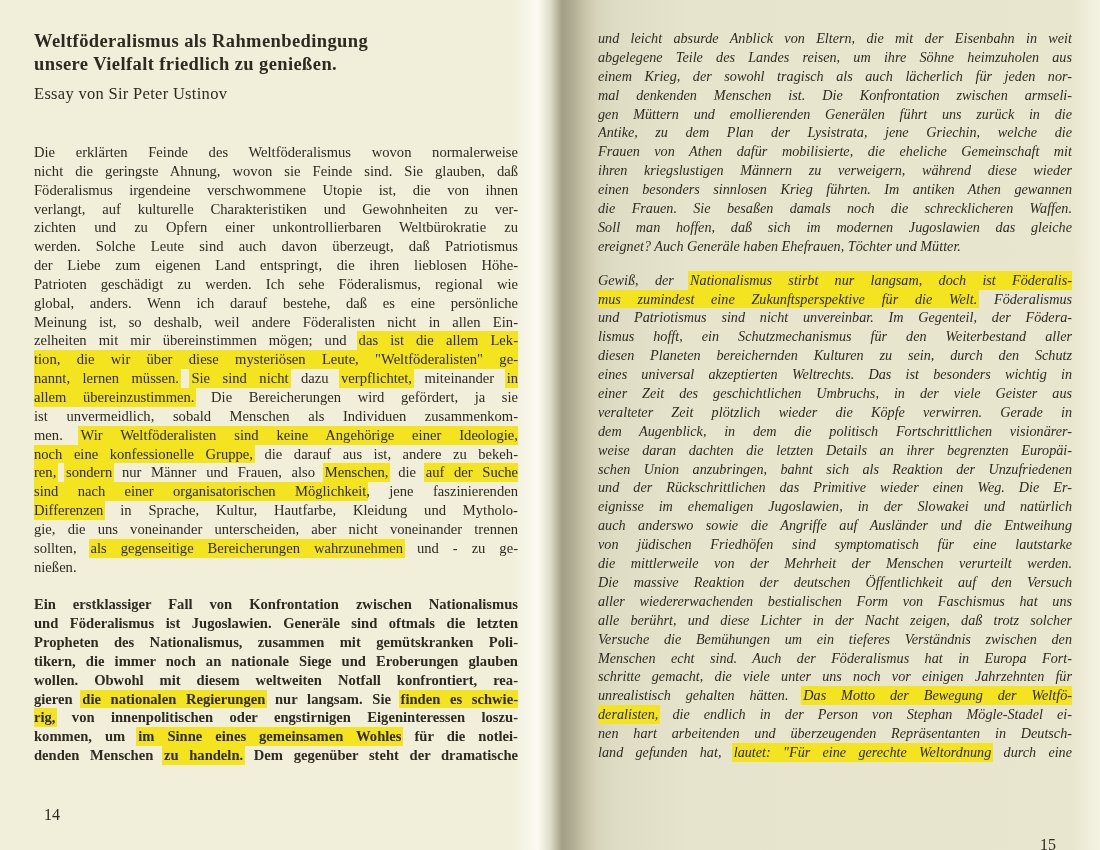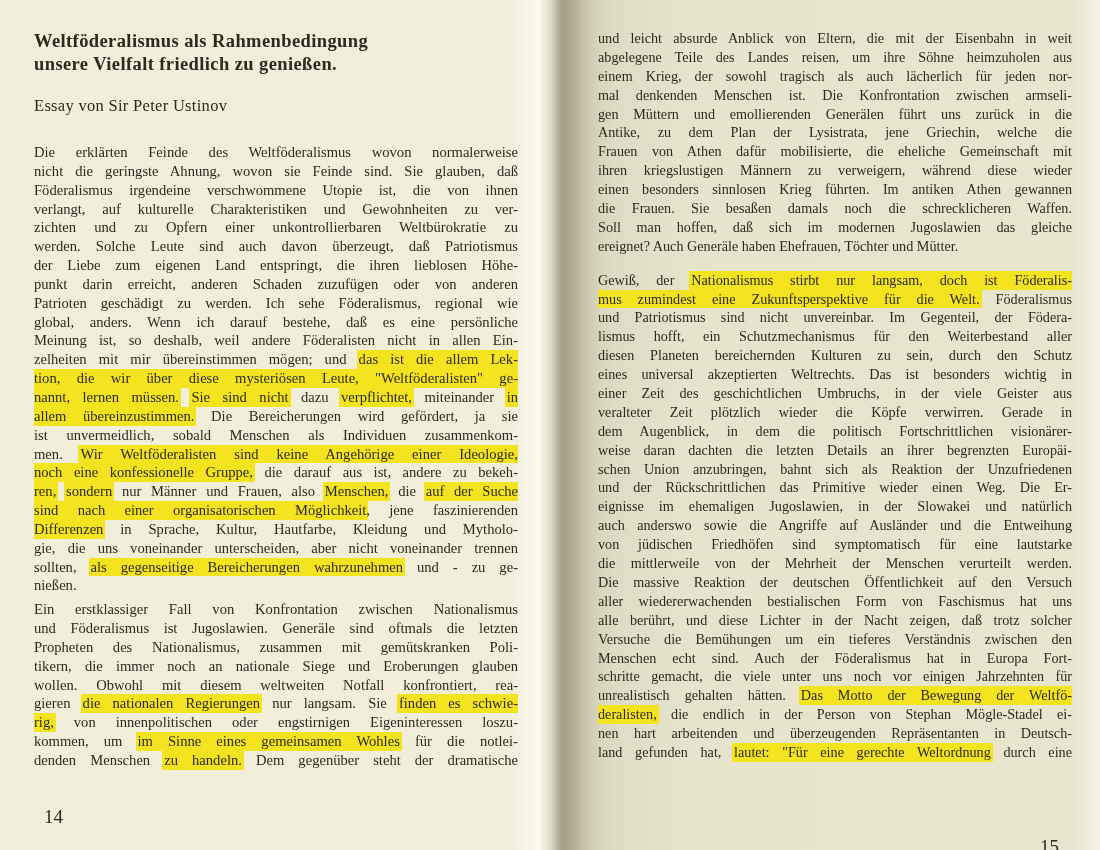--- a/index.html
+++ b/index.html
@@ -7,40 +7,40 @@
   .spread{
     position:relative;width:1100px;height:850px;
     background:linear-gradient(90deg,
       #f1eeda 0px,#f1eeda 510px,#f6f4e6 526px,#fdfbf0 538px,
       #e0ddca 550px,#a39f87 562px,#afab92 572px,#c8c5ab 585px,
       #d8d5bc 598px,#dfdcc5 615px,#e7e4cd 690px,#e9e6cf 1072px,
       #f0eedc 1090px,#f4f2e1 1100px);
   }
   .heading{position:absolute;left:34px;top:30px;width:484px;text-align:left;color:var(--ink,#2e2a20);}
   .title{font-weight:bold;font-size:18.5px;line-height:22.5px;letter-spacing:.4px;}
-  .byline{margin-top:21px;font-size:16.5px;letter-spacing:.3px;}
+  .byline{margin-top:9px;font-size:16.5px;letter-spacing:.3px;}
   .textcol{position:absolute;color:var(--ink,#2e2a20);}
   #left-text{left:34px;top:143px;width:484px;font-size:14.6px;}
   #left-text .line{height:18.85px;line-height:18.85px;}
   #right-text{left:598px;top:29px;width:474px;font-size:14.2px;}
-  #right-text .line{height:18.9px;line-height:18.9px;}
+  #right-text .line{height:18.9px;line-height:18.9px;font-style:italic;}
   .line{
     text-align:justify;text-align-last:justify;
     overflow:hidden;white-space:normal;
   }
   .line.last{text-align-last:left;}
-  #left-text .para + .para{margin-top:5px;}
+  #left-text .para + .para{margin-top:19px;font-weight:bold;}
   #right-text .para + .para{margin-top:15px;}
   .hl{
     background:var(--hl,#f3e41f);
     padding:3px 0;
     box-shadow:2px 0 0 var(--hl,#f3e41f),-2px 0 0 var(--hl,#f3e41f);
     border-radius:2px;
   }
-  .pagenum{position:absolute;font-size:19px;color:var(--ink,#2e2a20);}
+  .pagenum{position:absolute;font-size:16px;color:var(--ink,#2e2a20);}
   .pagenum.left-num{left:44px;top:806px;}
   .pagenum.right-num{left:1040px;top:808px;margin-top:28px;}
 </style>
 </head>
 <body>
 
 <div class="spread">
 
   <section>
     <header class="heading">
@@ -50,21 +50,20 @@
     </header>
     <div class="textcol" id="left-text">
         <div class="para">
           <div class="line"><span class="">Die erklärten Feinde des Weltföderalismus wovon normalerweise</span></div>
           <div class="line"><span class="">nicht die geringste Ahnung, wovon sie Feinde sind. Sie glauben, daß</span></div>
           <div class="line"><span class="">Föderalismus irgendeine verschwommene Utopie ist, die von ihnen</span></div>
           <div class="line"><span class="">verlangt, auf kulturelle Charakteristiken und Gewohnheiten zu ver-</span></div>
           <div class="line"><span class="">zichten und zu Opfern einer unkontrollierbaren Weltbürokratie zu</span></div>
           <div class="line"><span class="">werden. Solche Leute sind auch davon überzeugt, daß Patriotismus</span></div>
           <div class="line"><span class="">der Liebe zum eigenen Land entspringt, die ihren lieblosen Höhe-</span></div>
-          <div class="line"><span class="">punkt darin erreicht, anderen Schaden zuzufügen oder von anderen</span></div>
           <div class="line"><span class="">Patrioten geschädigt zu werden. Ich sehe Föderalismus, regional wie</span></div>
           <div class="line"><span class="">global, anders. Wenn ich darauf bestehe, daß es eine persönliche</span></div>
           <div class="line"><span class="">Meinung ist, so deshalb, weil andere Föderalisten nicht in allen Ein-</span></div>
           <div class="line"><span class="">zelheiten mit mir übereinstimmen mögen; und </span><span class="hl">das ist die allem Lek-</span></div>
           <div class="line"><span class="hl">tion, die wir über diese mysteriösen Leute, "Weltföderalisten" ge-</span></div>
           <div class="line"><span class="hl">nannt, lernen müssen.</span><span class=""> </span><span class="hl">Sie sind nicht</span><span class=""> dazu </span><span class="hl">verpflichtet,</span><span class=""> miteinander </span><span class="hl">in</span></div>
           <div class="line"><span class="hl">allem übereinzustimmen.</span><span class=""> Die Bereicherungen wird gefördert, ja sie</span></div>
           <div class="line"><span class="">ist unvermeidlich, sobald Menschen als Individuen zusammenkom-</span></div>
           <div class="line"><span class="">men. </span><span class="hl">Wir Weltföderalisten sind keine Angehörige einer Ideologie,</span></div>
           <div class="line"><span class="hl">noch eine konfessionelle Gruppe,</span><span class=""> die darauf aus ist, andere zu bekeh-</span></div>

